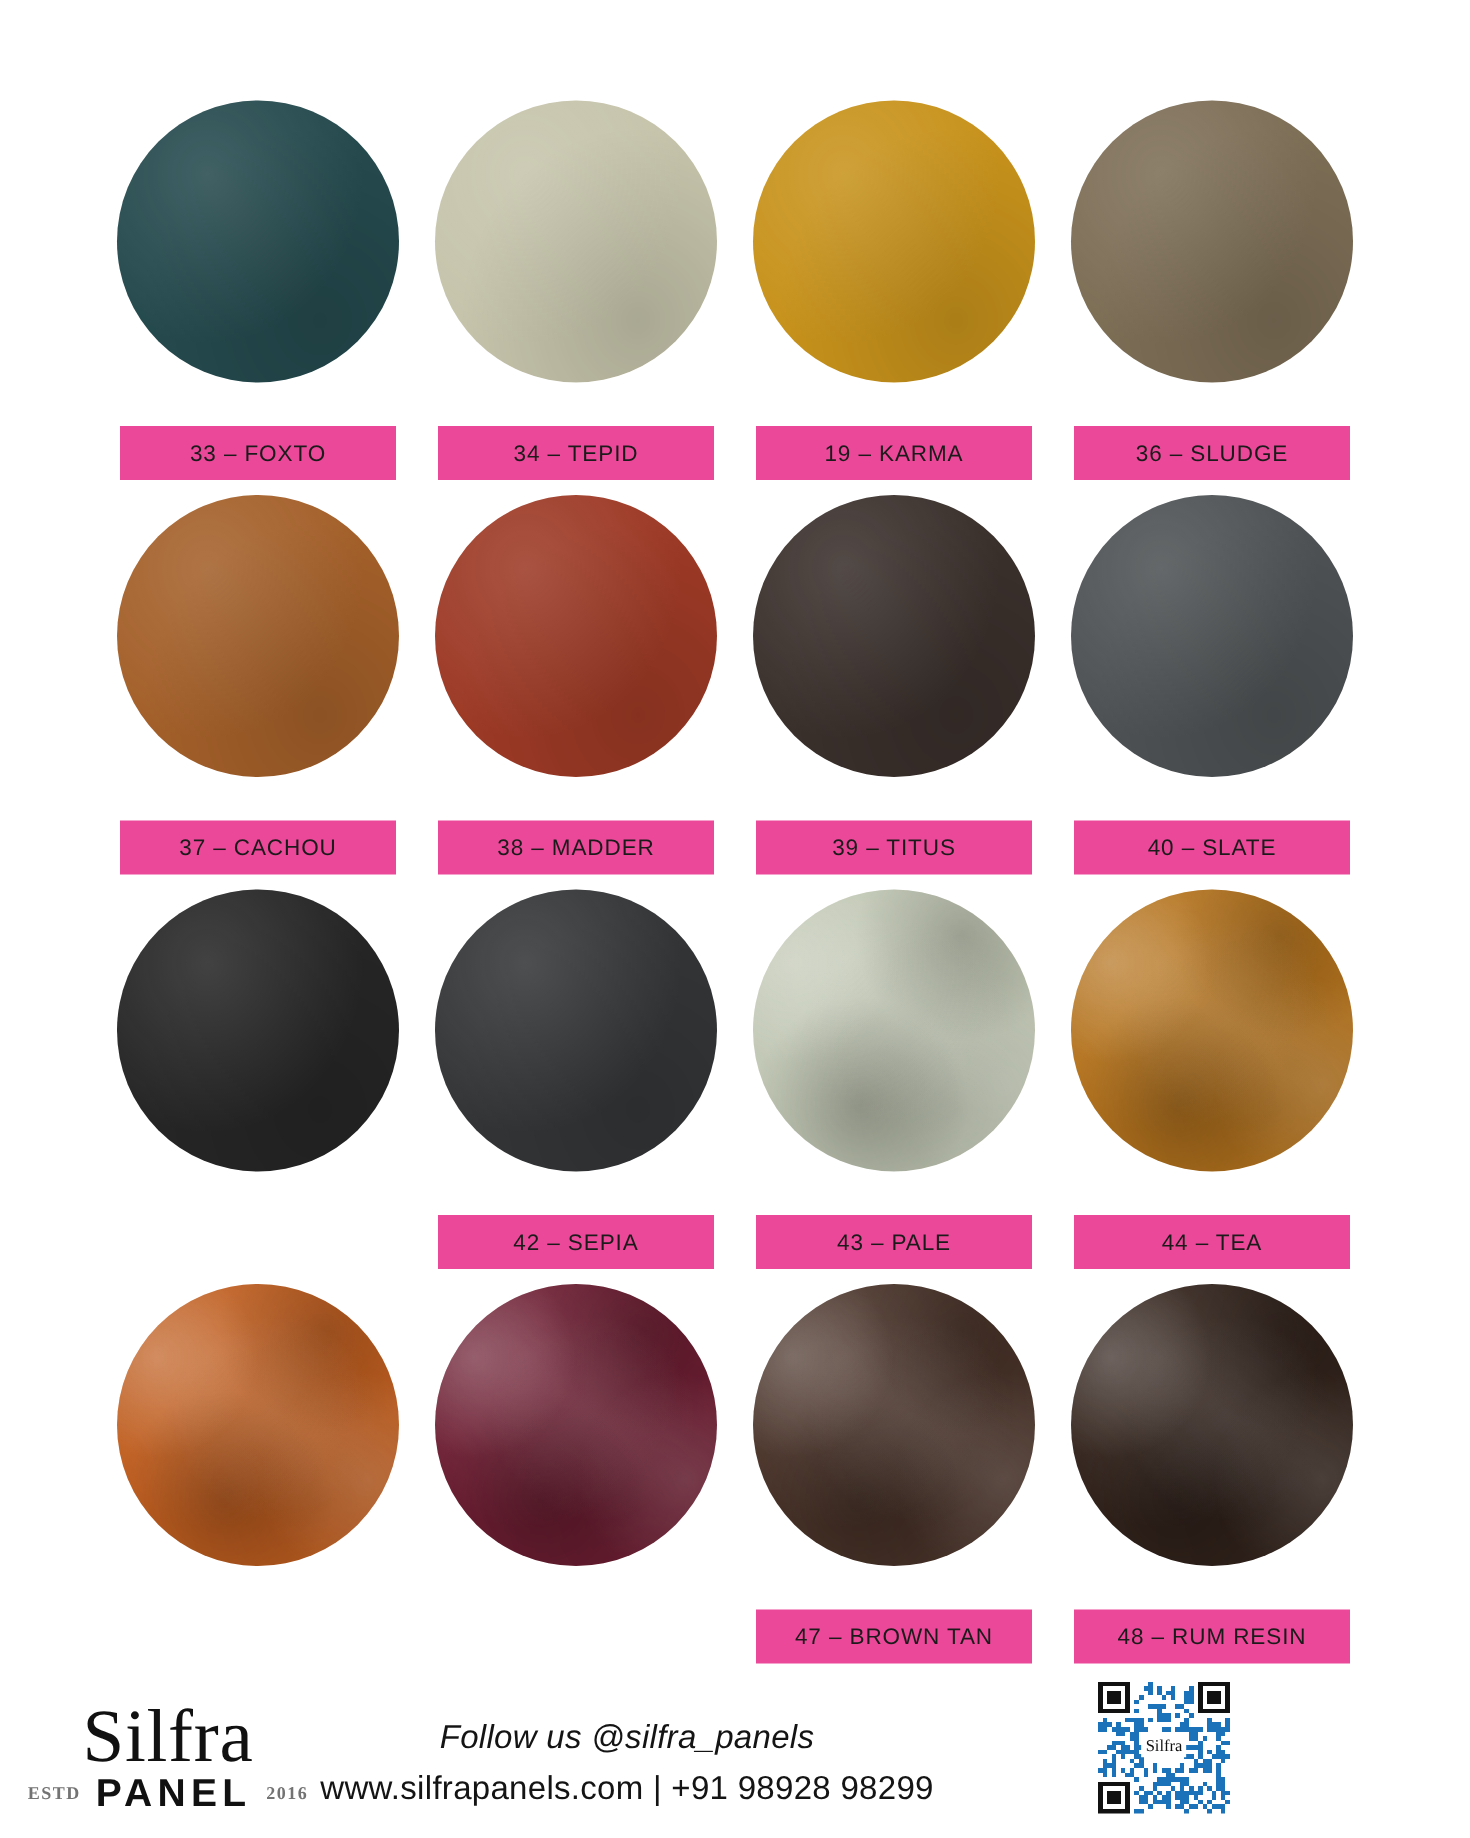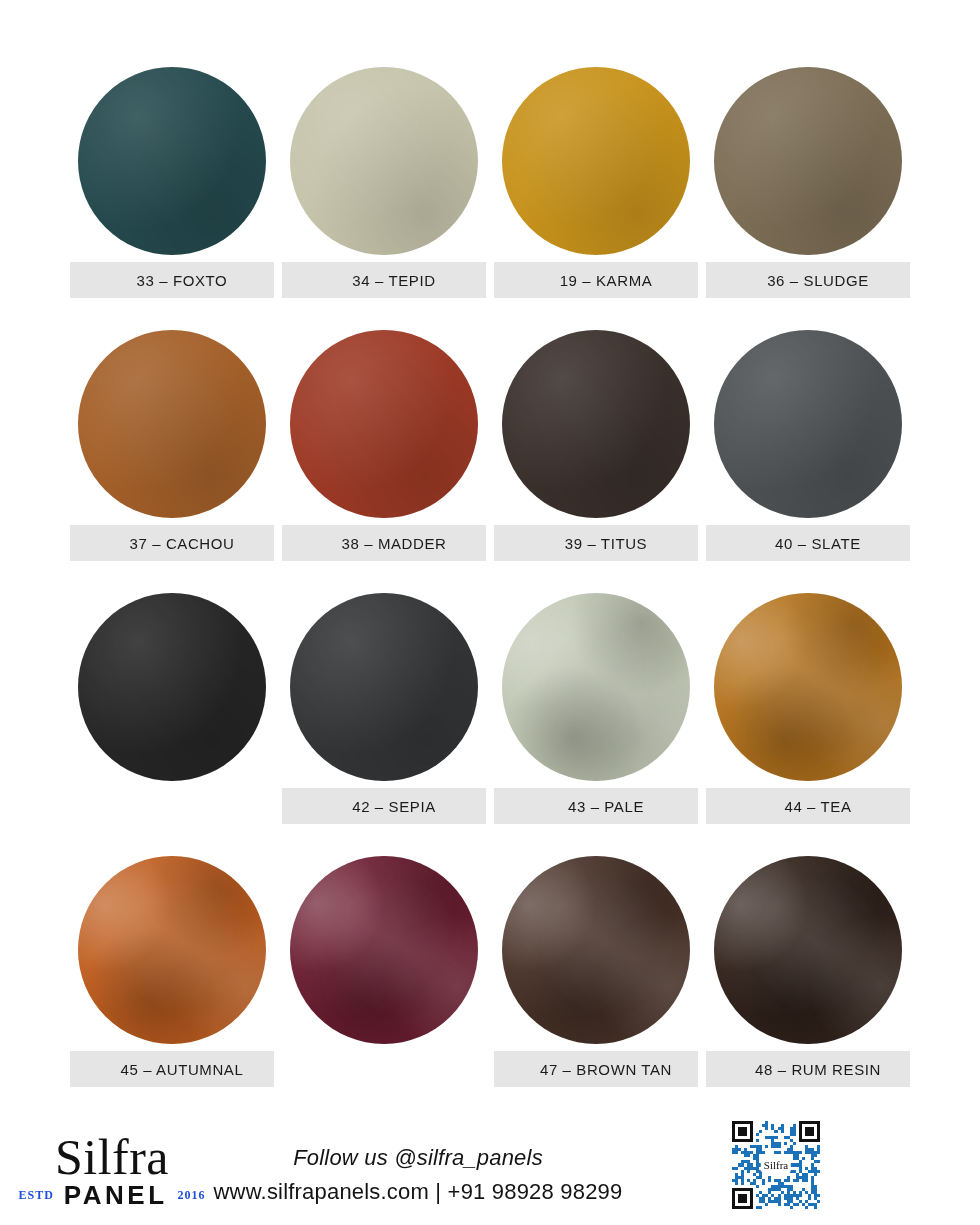--- a/index.html
+++ b/index.html
@@ -78,30 +78,29 @@
       radial-gradient(circle at 20% 30%, rgba(255,255,255,0.22), rgba(255,255,255,0) 28%),
       radial-gradient(circle at 70% 22%, rgba(0,0,0,0.20), rgba(0,0,0,0) 30%),
       radial-gradient(circle at 40% 72%, rgba(0,0,0,0.22), rgba(0,0,0,0) 34%),
       radial-gradient(circle at 82% 66%, rgba(255,255,255,0.16), rgba(255,255,255,0) 30%),
       radial-gradient(circle at 55% 48%, rgba(255,255,255,0.10), rgba(255,255,255,0) 40%);
     pointer-events: none;
   }
   .label {
     width: 184px;
     height: 36px;
-    background: #e5e5e5;
+    background: #ec4899;
     display: flex;
     align-items: center;
     justify-content: center;
     font-size: 15px;
     letter-spacing: 0.6px;
     color: #1b1b1b;
     white-space: nowrap;
-    margin-top: 0;
-    padding-left: 20px;
+    margin-top: 22px;
   }
 
   
   .footer {
     position: absolute;
     left: 0;
     bottom: 0;
     width: 836px;
     height: 115px;
     display: flex;
@@ -126,21 +125,21 @@
     align-items: center;
     justify-content: center;
     gap: 10px;
     margin-top: -2px;
   }
   .estd, .year {
     font-family: "Liberation Serif", serif;
     font-size: 12px;
     font-weight: bold;
     letter-spacing: 1px;
-    color: #1d4ed8;
+    color: #737373;
   }
   .panel-word {
     font-size: 26px;
     font-weight: bold;
     letter-spacing: 3.5px;
     color: #111;
   }
   .contact {
     position: absolute;
     left: 0;
@@ -260,21 +259,20 @@
       <div class="cell">
         <div class="disc-wrap">
           <div class="disc mottled" style="background: rgb(181, 116, 31);"></div>
         </div>
         <div class="label">44 – TEA</div>
       </div>
       <div class="cell">
         <div class="disc-wrap">
           <div class="disc mottled" style="background: rgb(192, 95, 33);"></div>
         </div>
-        <div class="label">45 – AUTUMNAL</div>
       </div>
       <div class="cell">
         <div class="disc-wrap">
           <div class="disc mottled" style="background: rgb(109, 31, 51);"></div>
         </div>
       </div>
       <div class="cell">
         <div class="disc-wrap">
           <div class="disc mottled" style="background: rgb(74, 52, 42);"></div>
         </div>

